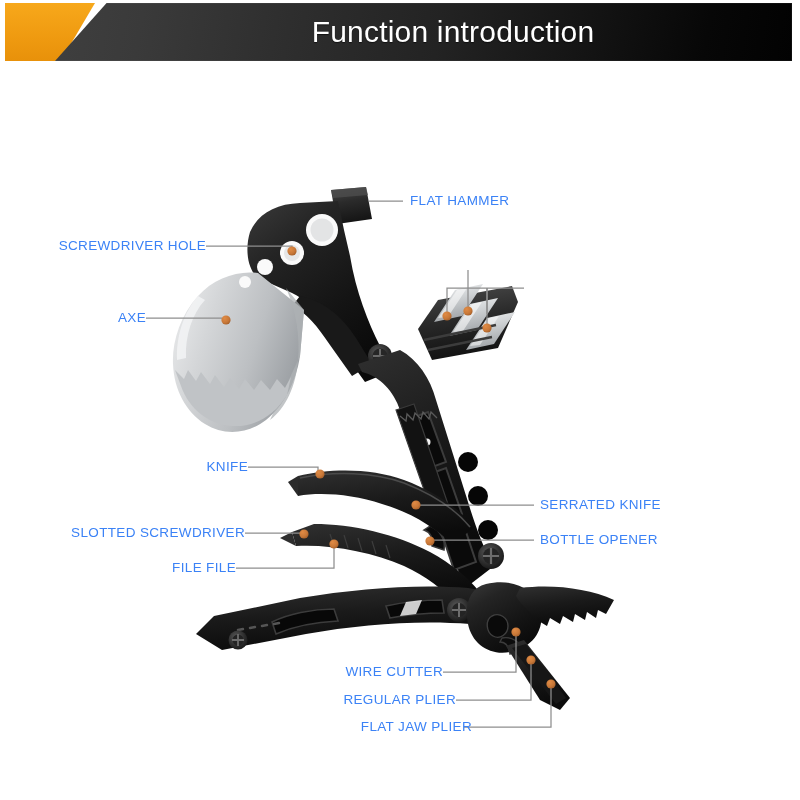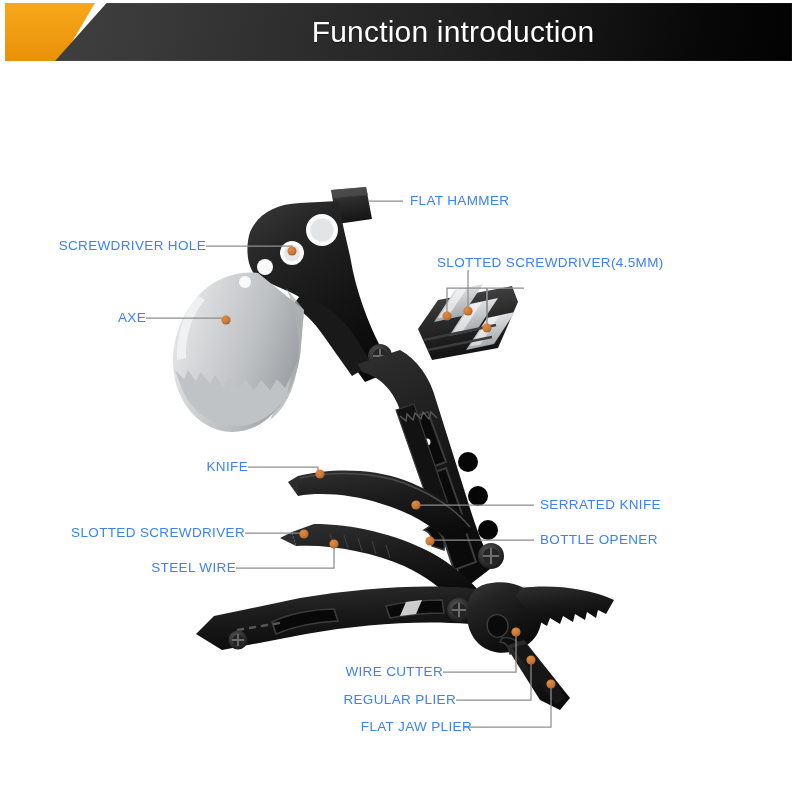--- a/index.html
+++ b/index.html
@@ -379,22 +379,21 @@
       <circle cx="334" cy="480" r="4.6" fill="url(#gDot)"></circle>
       <circle cx="516" cy="568" r="4.6" fill="url(#gDot)"></circle>
       <circle cx="531" cy="596" r="4.6" fill="url(#gDot)"></circle>
       <circle cx="551" cy="620" r="4.6" fill="url(#gDot)"></circle>
     </g>
   </svg>
 
   <div class="callout right-anchor" style="left:206px;  top:175px;">SCREWDRIVER HOLE</div>
   <div class="callout right-anchor" style="left:146px;  top:247px;text-align:center;">AXE</div>
   <div class="callout" style="left:410px;  top:130px;">FLAT HAMMER</div>
-  <div class="callout" style="left:437px;  top:192px;">SLOTTED SCREWDRIVER(4.5MM)</div>
   <div class="callout right-anchor" style="left:248px;  top:396px;">KNIFE</div>
   <div class="callout" style="left:540px;  top:434px;">SERRATED KNIFE</div>
   <div class="callout right-anchor" style="left:245px;  top:462px;">SLOTTED SCREWDRIVER</div>
   <div class="callout" style="left:540px;  top:469px;">BOTTLE OPENER</div>
-  <div class="callout right-anchor" style="left:236px;  top:497px;">STEEL WIRE</div>
+  <div class="callout right-anchor" style="left:236px;  top:497px;">FILE FILE</div>
   <div class="callout right-anchor" style="left:443px;  top:601px;">WIRE CUTTER</div>
   <div class="callout right-anchor" style="left:456px;  top:629px;">REGULAR PLIER</div>
   <div class="callout right-anchor" style="left:472px;  top:656px;">FLAT JAW PLIER</div>
 </div>
 
 </body></html>

